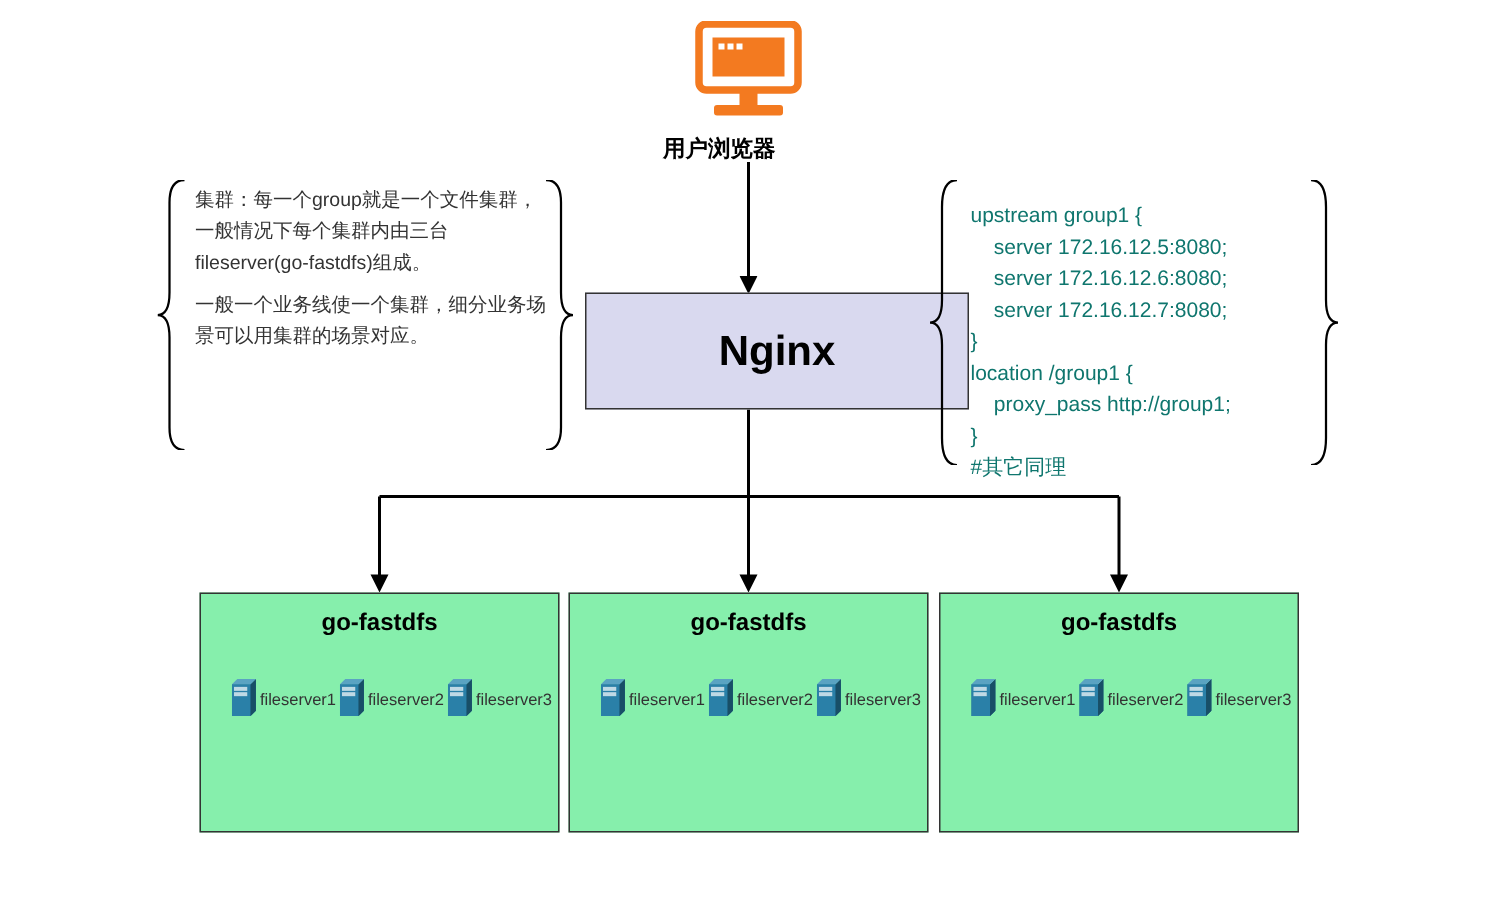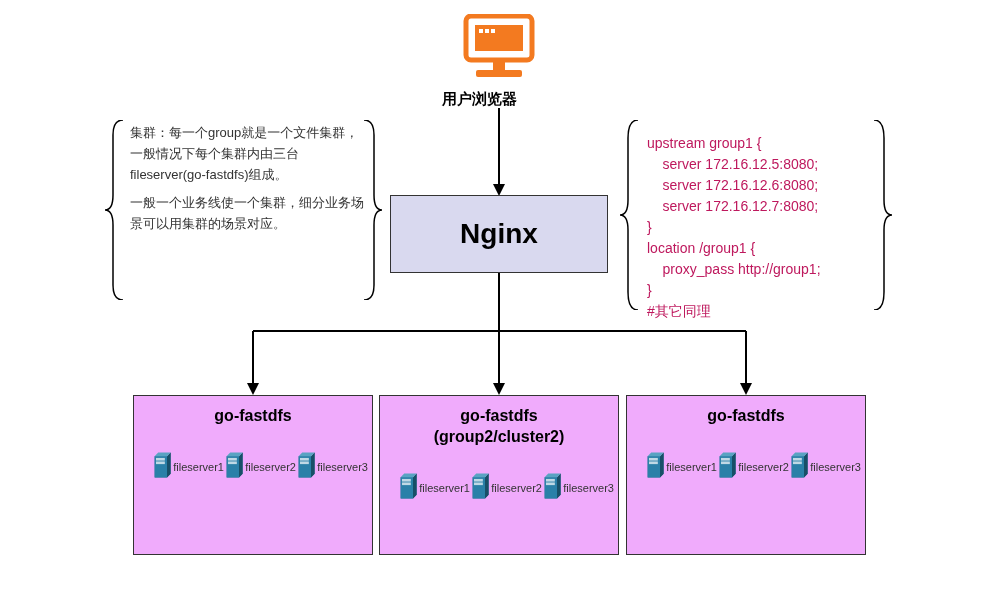--- a/index.html
+++ b/index.html
@@ -11,37 +11,37 @@
   .computer { position: absolute; left: 456px; top: 14px; }
   .computer svg { display: block; }
   .browser-label { position: absolute; left: 442px; top: 90px; font-size: 15px; font-weight: bold; color: #000; font-family: Liberation Serif, serif; }
   
   
   .arrow { position: absolute; }
   .arrow-line { stroke: #000; stroke-width: 2; fill: none; }
   .arrow-head { fill: #000; }
   
   
-  .nginx-box { position: absolute; left: 390px; top: 195px; width: 218px; height: 78px; background: #d9d9ef; border: 1px solid #333; display: flex; align-items: center; justify-content: center; }
+  .nginx-box { position: absolute; left: 390px; top: 195px; width: 256px; height: 78px; background: #d9d9ef; border: 1px solid #333; display: flex; align-items: center; justify-content: center; }
   .nginx-label { font-size: 28px; font-weight: bold; color: #000; }
   
   
   .left-note { position: absolute; left: 130px; top: 123px; width: 240px; font-size: 13px; color: #333; line-height: 1.6; }
   .left-note p { margin-bottom: 8px; }
   
   .brace-left { position: absolute; left: 360px; top: 120px; height: 180px; }
   .brace-left-open { position: absolute; left: 105px; top: 120px; height: 180px; }
   
   
-  .right-note { position: absolute; left: 647px; top: 133px; font-size: 14px; color: #be185d; line-height: 1.5; font-family: Arial, sans-serif; white-space: pre; }
+  .right-note { position: absolute; left: 647px; top: 133px; font-size: 14px; color: #0f766e; line-height: 1.5; font-family: Arial, sans-serif; white-space: pre; }
   .brace-right { position: absolute; left: 620px; top: 120px; height: 190px; }
   .brace-right-close { position: absolute; left: 870px; top: 120px; height: 190px; }
   
   
-  .group-box { position: absolute; width: 240px; height: 160px; background: #f0abfc; border: 1px solid #333; padding: 10px 18px 4px; }
+  .group-box { position: absolute; width: 240px; height: 160px; background: #86efac; border: 1px solid #333; padding: 10px 18px 4px; }
   .group-box.g1 { left: 133px; top: 395px; }
   .group-box.g2 { left: 379px; top: 395px; }
   .group-box.g3 { left: 626px; top: 395px; }
   .group-title { text-align: center; font-size: 16px; font-weight: bold; line-height: 1.3; }
   .servers { display: flex; justify-content: space-around; margin-top: 10px; }
   .server { display: flex; flex-direction: row; align-items: center; width: 72px; }
   .server-icon { width: 48px; height: 56px; position: relative; }
   .server-label { font-size: 11px; color: #333; margin-top: 4px; }
 </style>
 </head>
@@ -153,21 +153,20 @@
             <rect x="9" y="20" width="20" height="6" fill="#fff" opacity="0.7"></rect>
           </svg>
         <div class="server-label">fileserver3</div>
       </div>
     </div>
   </div>
 
   <div class="group-box g2">
     <div class="group-title">
       <div>go-fastdfs</div>
-      <div>(group2/cluster2)</div>
     </div>
     <div class="servers">
       <div class="server">
         <svg class="server-icon" viewBox="0 0 48 56">
             <polygon points="6,8 34,8 42,0 42,48 34,56 6,56" fill="#1f6a8c"></polygon>
             <polygon points="6,8 34,8 34,56 6,56" fill="#2a80a8"></polygon>
             <polygon points="34,8 42,0 42,48 34,56" fill="#184f67"></polygon>
             <polygon points="6,8 14,0 42,0 34,8" fill="#5aa3c2"></polygon>
             <rect x="9" y="12" width="20" height="6" fill="#fff" opacity="0.7"></rect>
             <rect x="9" y="20" width="20" height="6" fill="#fff" opacity="0.7"></rect>

